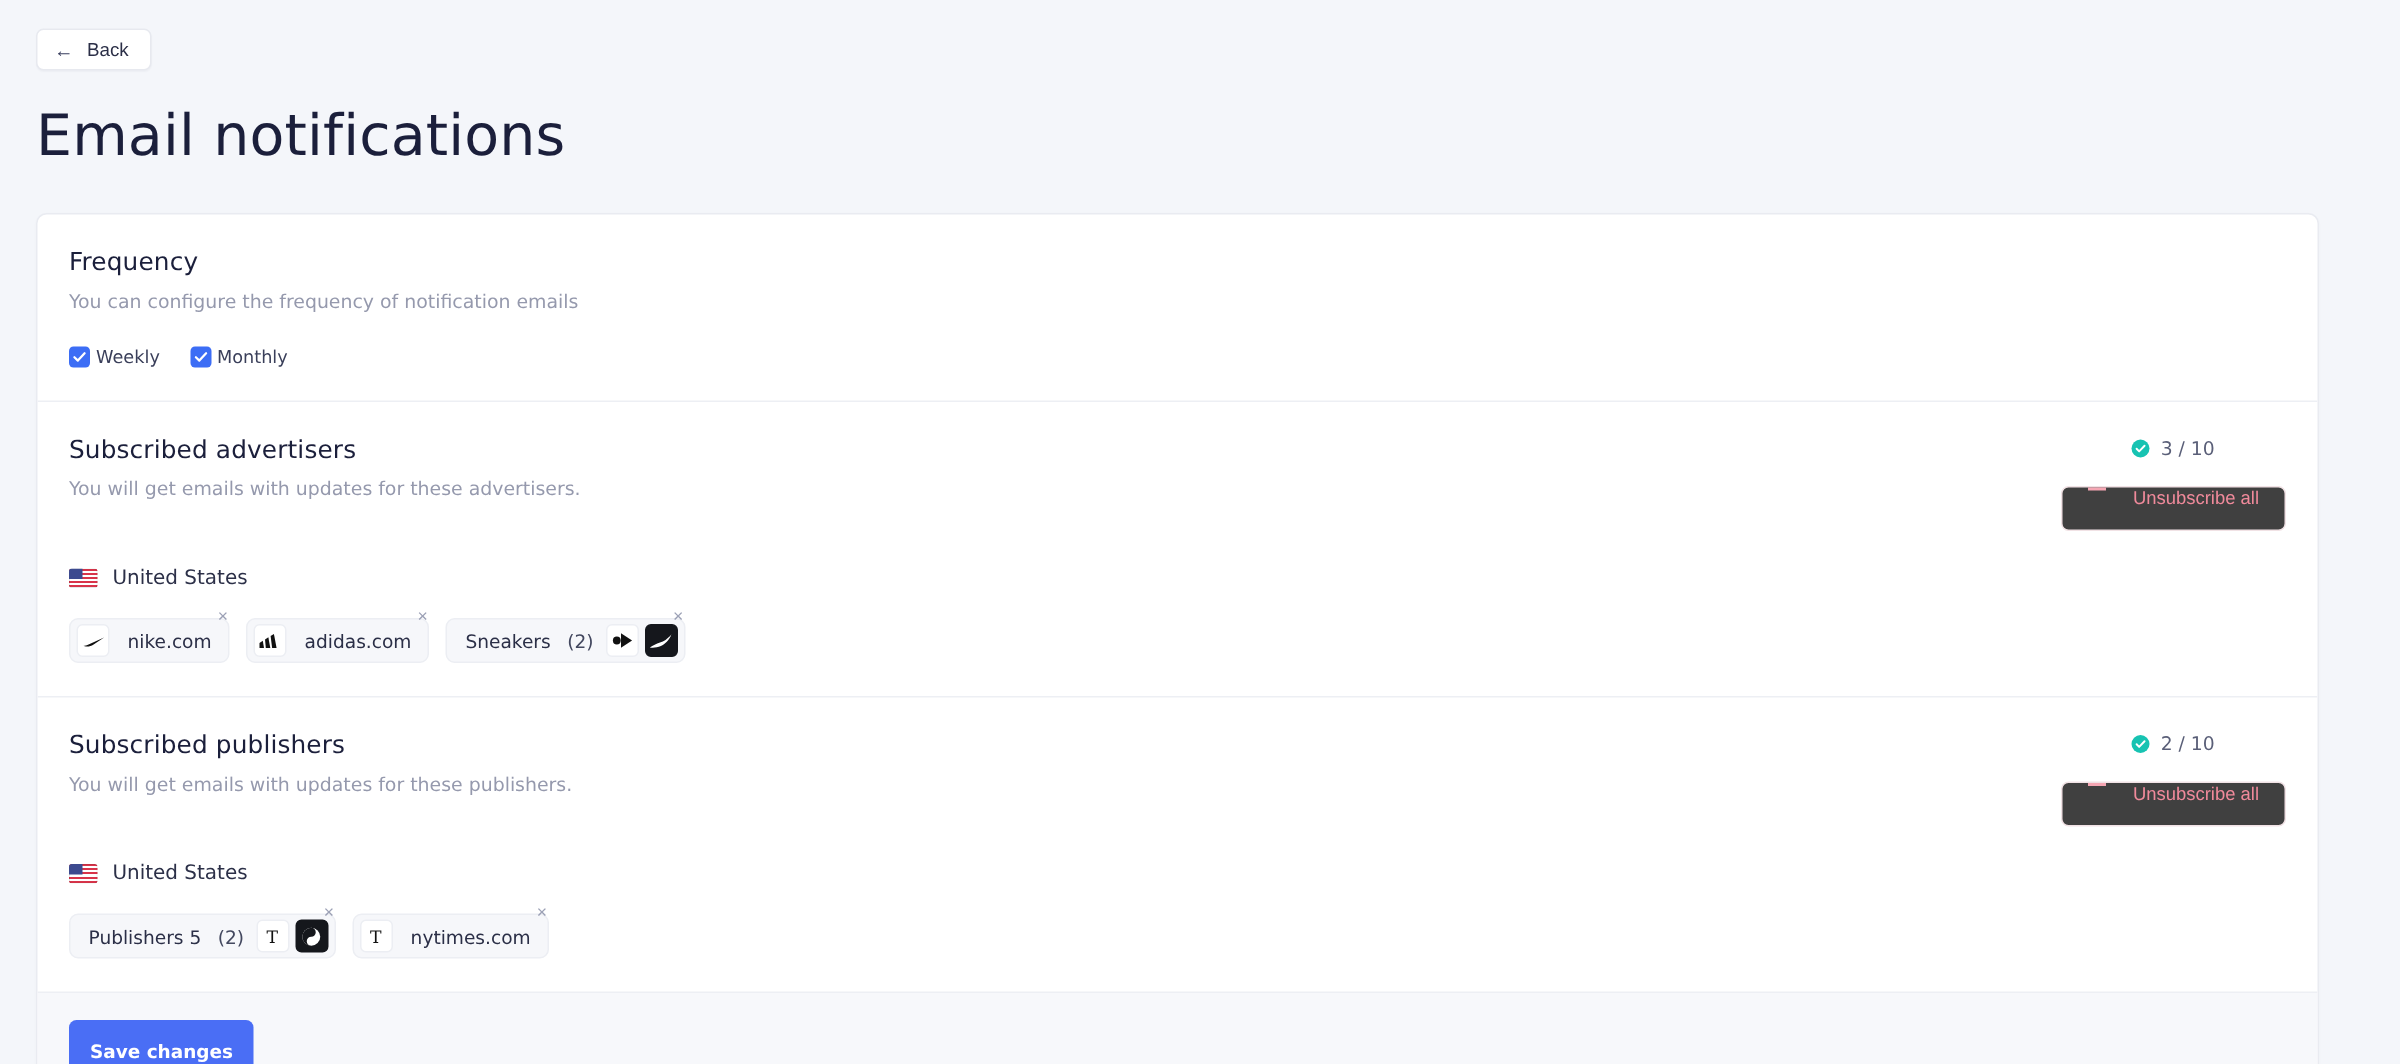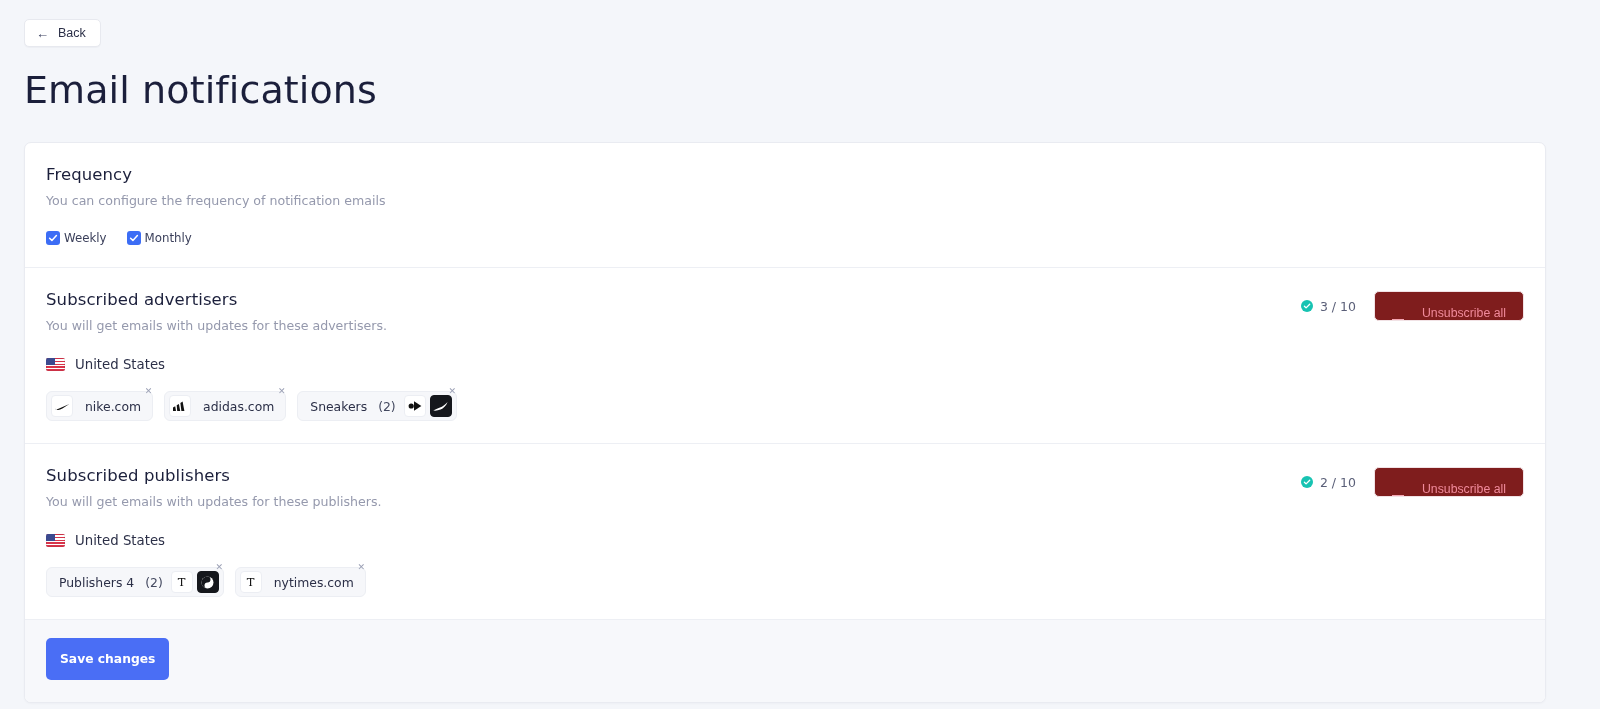--- a/index.html
+++ b/index.html
@@ -83,20 +83,21 @@
     color: #9599ad;
     margin-top: 9px;
   }
 
   
   .head-right {
     display: flex;
     align-items: center;
     gap: 18px;
     margin-top: 1px;
+    flex-direction: column;
   }
   .counter {
     display: inline-flex;
     align-items: center;
     gap: 7px;
     font-size: 12.5px;
     color: #5a5f78;
   }
   .check-badge {
     width: 12px; height: 12px;
@@ -104,24 +105,24 @@
     background: #17c3b2;
     display: inline-flex;
     align-items: center;
     justify-content: center;
     flex: none;
   }
   .check-badge svg { display:block; }
   .unsub-btn {
     height: 30px;
     display: inline-flex;
-    align-items: flex-end;
+    align-items: flex-start;
     gap: 18px;
     padding: 0 17px;
-    background: #7f1d1d;
+    background: #404040;
     border: 1px solid #f1e2e5;
     border-radius: 5px;
     color: #f08a9b;
     font-size: 12.3px;
     cursor: pointer;
   }
   .minus {
     display: inline-block;
     width: 12px; height: 1.5px;
     background: #f5a6b3;
@@ -400,21 +401,21 @@
     <div class="country">
       <span class="flag">
           <span class="canton"></span>
         </span>
       <span>United States</span>
     </div>
 
     <div class="chips">
 
       <div class="chip">
-        <span class="chip-label">Publishers 4</span>
+        <span class="chip-label">Publishers 5</span>
         <span class="chip-count">(2)</span>
         <span class="logo-tile">
           <svg width="13" height="14" viewBox="0 0 13 14">
             <text x="6.5" y="11.4" font-family="DejaVu Serif, serif" font-size="11.5" fill="#111" text-anchor="middle">T</text>
           </svg>
         </span>
         <span class="logo-tile dark">
           <svg width="15" height="15" viewBox="0 0 15 15">
             <circle cx="7.5" cy="7.5" r="6" fill="#ffffff"></circle>
             <path d="M7.5 1.5 A6 6 0 0 0 7.5 13.5 A3 3 0 0 1 7.5 7.5 A3 3 0 0 0 7.5 1.5 Z" fill="#15171c"></path>

